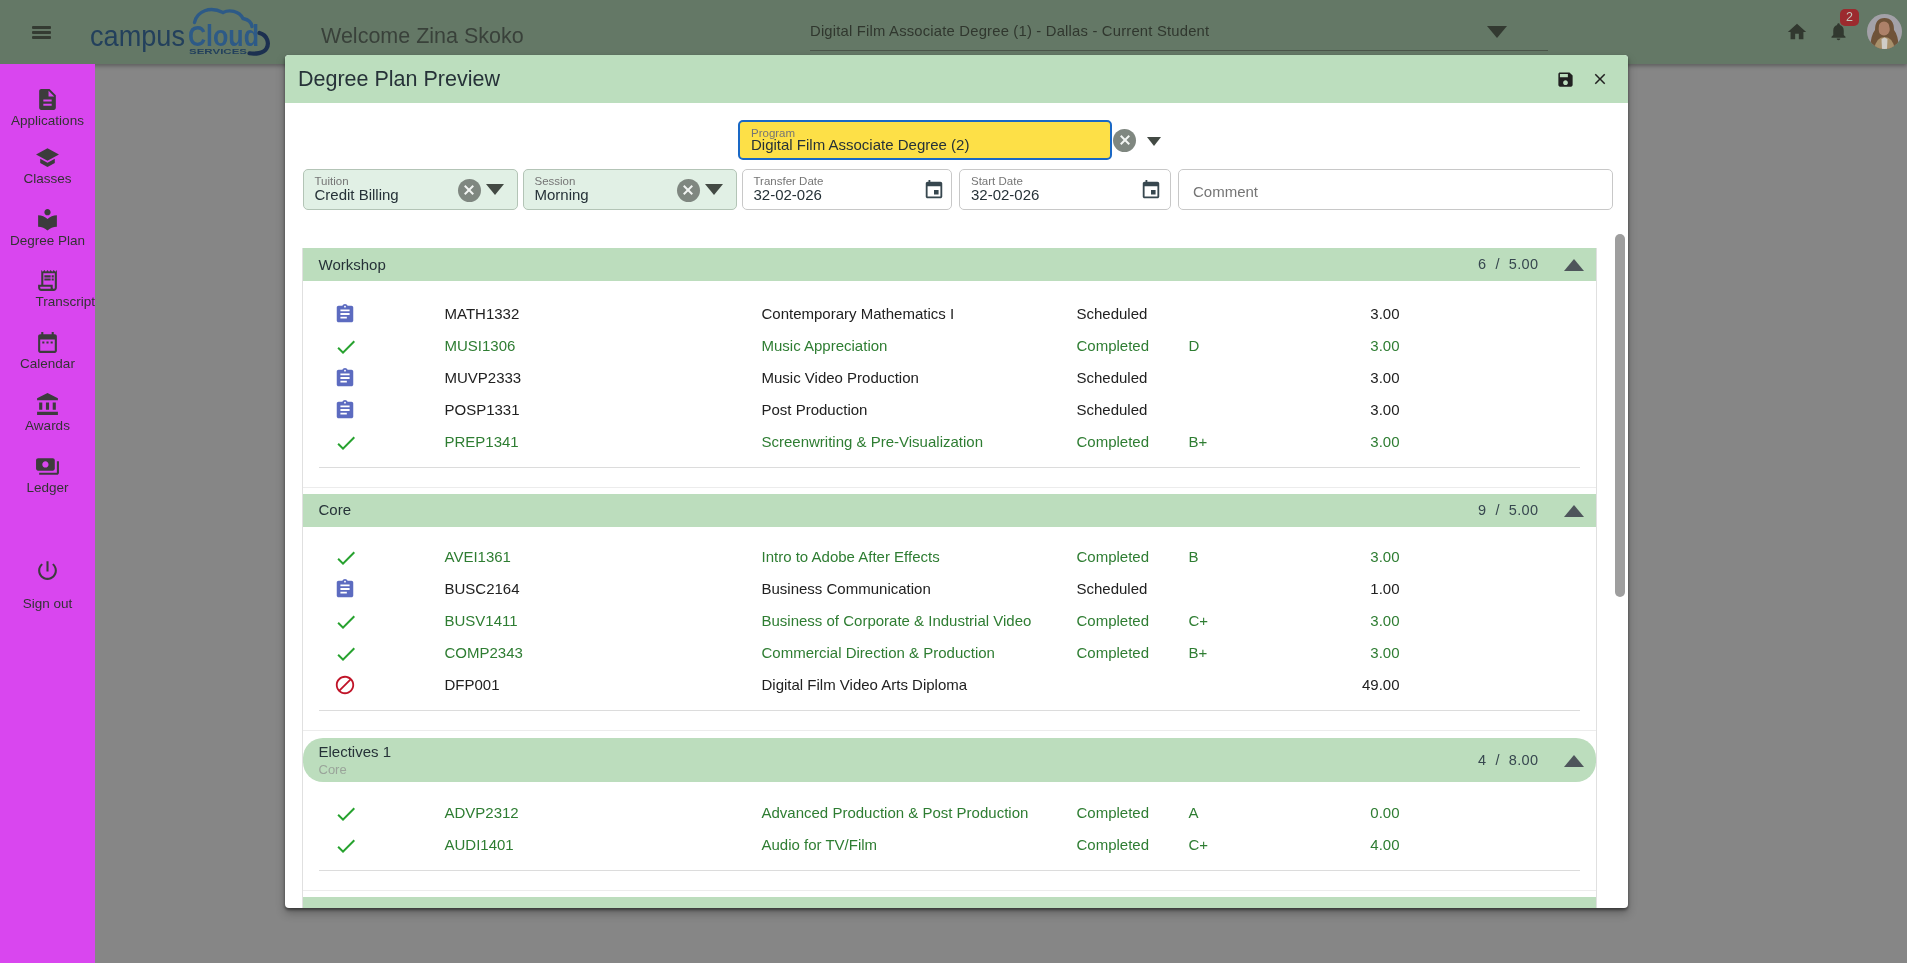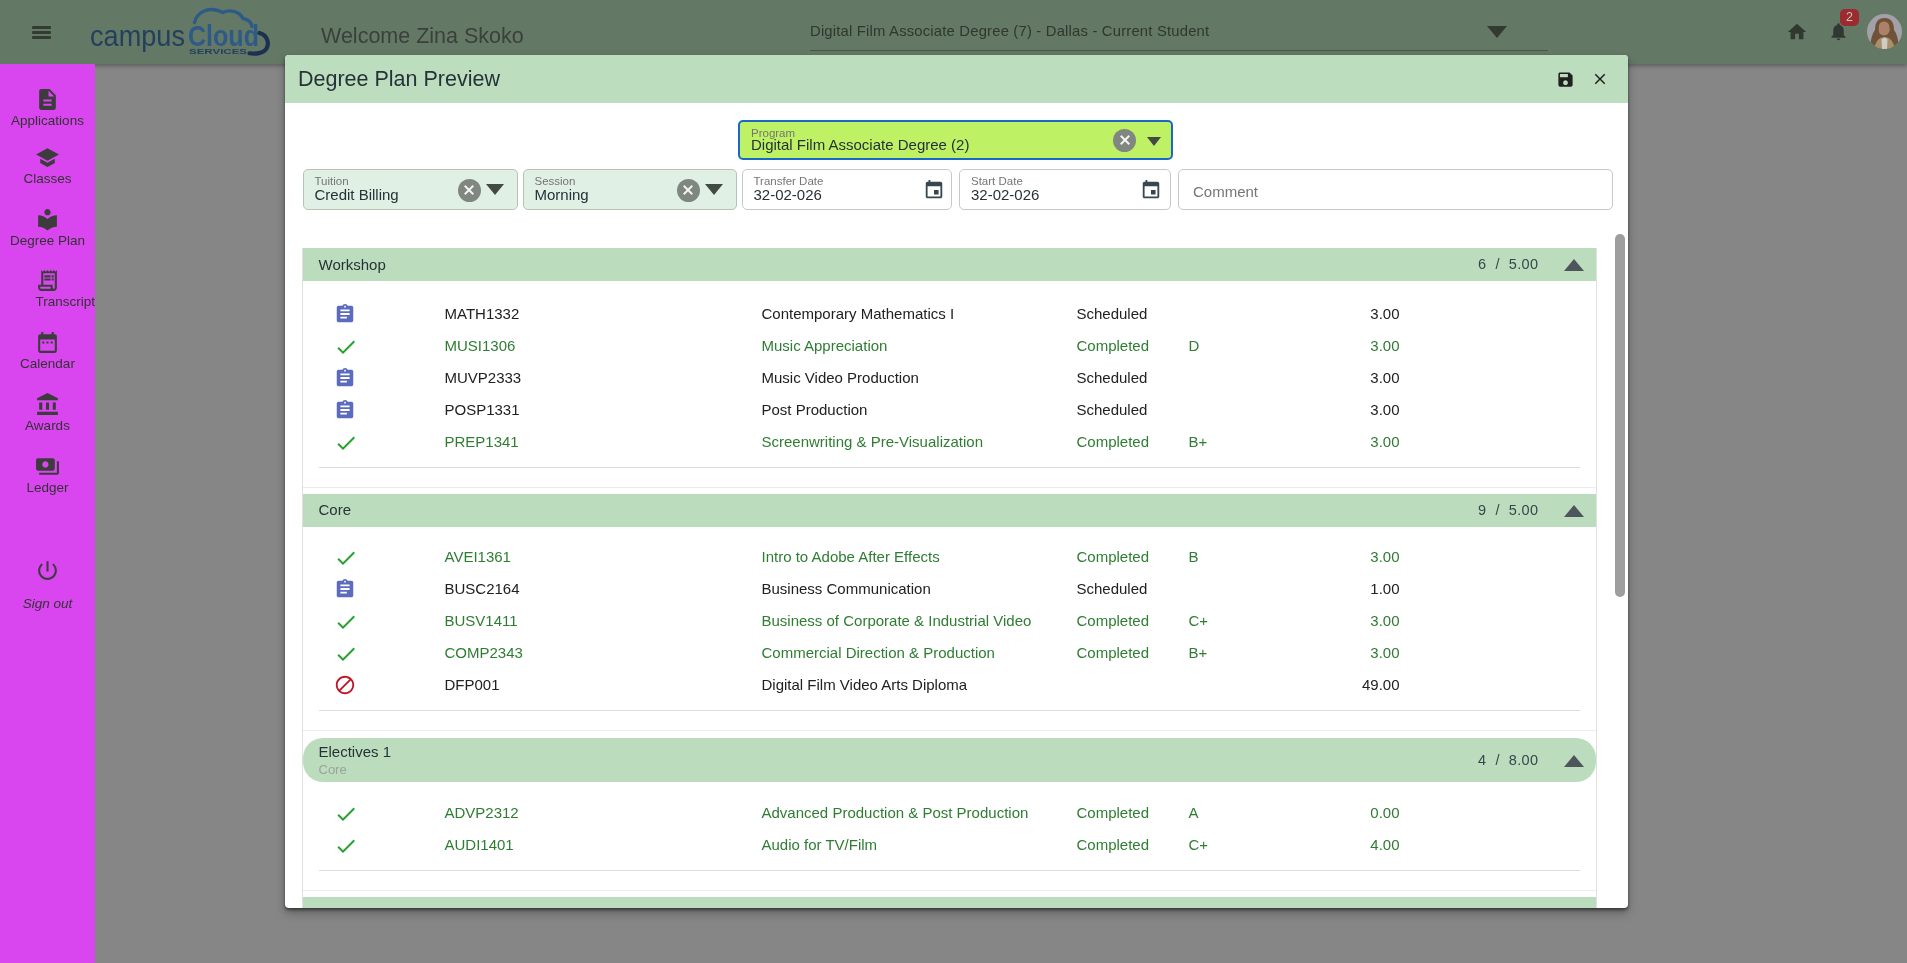--- a/index.html
+++ b/index.html
@@ -70,21 +70,21 @@
 
   <svg class="abs" style="left:88px; top:4px;" width="195" height="56" viewBox="0 0 195 56">
     <path d="M 106.5 18.5 C 109 7 122 2 135 8.5 C 141 5.5 151 6.5 155 14.5 C 160 15.5 163.5 18.5 164 22.5" fill="none" stroke="#2d5a87" stroke-width="3.4" stroke-linecap="round"></path>
     <text x="2" y="42" font-size="30" fill="#23405c" font-family="Liberation Sans" textLength="95" lengthAdjust="spacingAndGlyphs">campus</text>
     <text x="100" y="42" font-size="30" font-weight="bold" fill="#2d5a87" font-family="Liberation Sans" textLength="71" lengthAdjust="spacingAndGlyphs">Cloud</text>
     <path d="M 171.5 29 C 179.5 31 181.5 39.5 178.5 44.5 C 175.5 49.5 167 50.3 161.5 49.3" fill="none" stroke="#1c3050" stroke-width="4.2" stroke-linecap="round"></path>
     <text x="101" y="49.8" font-size="7.6" font-weight="bold" fill="#23405c" font-family="Liberation Sans" textLength="58" lengthAdjust="spacingAndGlyphs">SERVICES</text>
   </svg>
 
   <div id="welcome">Welcome Zina Skoko</div>
-  <div id="seldeg">Digital Film Associate Degree (7) - Dallas - Current Student</div>
+  <div id="seldeg">Digital Film Associate Degree (1) - Dallas - Current Student</div>
   <div id="selline"></div>
   <div id="selarrow"></div>
 
   <svg class="abs" style="left:1786px; top:21px;" width="22" height="22" viewBox="0 0 24 24" fill="#31382f">
       <path d="M10 20v-6h4v6h5v-8h3L12 3 2 12h3v8z"></path>
     </svg>
 
   <svg class="abs" style="left:1828px; top:21px;" width="21" height="21" viewBox="0 0 24 24" fill="#31382f">
       <path d="M12 22c1.1 0 2-.9 2-2h-4c0 1.1.89 2 2 2zm6-6v-5c0-3.07-1.64-5.64-4.5-6.32V4c0-.83-.67-1.5-1.5-1.5s-1.5.67-1.5 1.5v.68C7.63 5.36 6 7.92 6 11v5l-2 2v1h16v-1l-2-2z"></path>
     </svg>
@@ -149,37 +149,37 @@
     <div class="sbitem" style="top: 390px;">
       <svg width="25" height="25" viewBox="0 0 24 24" fill="#3c3c3c">
         <path d="M19 14V6c0-1.1-.9-2-2-2H3c-1.1 0-2 .9-2 2v8c0 1.1.9 2 2 2h14c1.1 0 2-.9 2-2zm-9-1c-1.66 0-3-1.34-3-3s1.34-3 3-3 3 1.34 3 3-1.34 3-3 3zm13-6v11c0 1.1-.9 2-2 2H4v-2h17V7h2z"></path>
       </svg>
       <div class="sblabel">Ledger</div>
     </div>
     <div class="sbitem" style="top: 494px;">
       <svg width="25" height="25" viewBox="0 0 24 24" fill="#3c3c3c">
         <path d="M13 3h-2v10h2V3zm4.83 2.17-1.42 1.42C17.99 7.86 19 9.81 19 12c0 3.87-3.13 7-7 7s-7-3.13-7-7c0-2.19 1.01-4.14 2.58-5.42L6.17 5.17C4.23 6.82 3 9.26 3 12c0 4.97 4.03 9 9 9s9-4.03 9-9c0-2.74-1.23-5.18-3.17-6.83z"></path>
       </svg>
-      <div class="sblabel" style="margin-top:13px;font-style:italic;">Sign out</div>
+      <div class="sblabel" style="margin-top:13px;">Sign out</div>
     </div>
   </div>
 
 <div id="modal">
   <div id="mhead"></div>
   <div id="mtitle">Degree Plan Preview</div>
 
   <svg class="abs" style="left:1271px; top:15px;" width="19" height="19" viewBox="0 0 24 24" fill="#212121">
       <path d="M17 3H5c-1.11 0-2 .9-2 2v14c0 1.1.89 2 2 2h14c1.1 0 2-.9 2-2V7l-4-4zm-5 16c-1.66 0-3-1.34-3-3s1.34-3 3-3 3 1.34 3 3-1.34 3-3 3zm3-10H5V5h10v4z"></path>
     </svg>
 
   <svg class="abs" style="left:1306px; top:15px;" width="18" height="18" viewBox="0 0 24 24" fill="#212121">
       <path d="M19 6.41 17.59 5 12 10.59 6.41 5 5 6.41 10.59 12 5 17.59 6.41 19 12 13.41 17.59 19 19 17.59 13.41 12z"></path>
     </svg>
 
-  <div class="fld" style="left:453px; top:65px; width:435px; height:40px; background:#bef264; border:2px solid #1a68c5;">
+  <div class="fld" style="left:453px; top:65px; width:374px; height:40px; background:#fde047; border:2px solid #1a68c5;">
     <div class="lab">Program</div>
     <div class="val" style="top:13.5px;">Digital Film Associate Degree (2)</div>
     <div class="clearbtn" style="left:373px; top:6.5px;"></div>
     <div class="ddarrow" style="left:406.5px; top:14.5px; border-left-width:7.5px; border-right-width:7.5px; border-top-width:9.5px;"></div>
   </div>
 
   <div class="fld greenfld" style="left:17.5px; top:114px; width:215.5px; height:41px;">
     <div class="lab">Tuition</div>
     <div class="val">Credit Billing</div>
     <div class="clearbtn" style="left:154px; top:8.5px;"></div>

